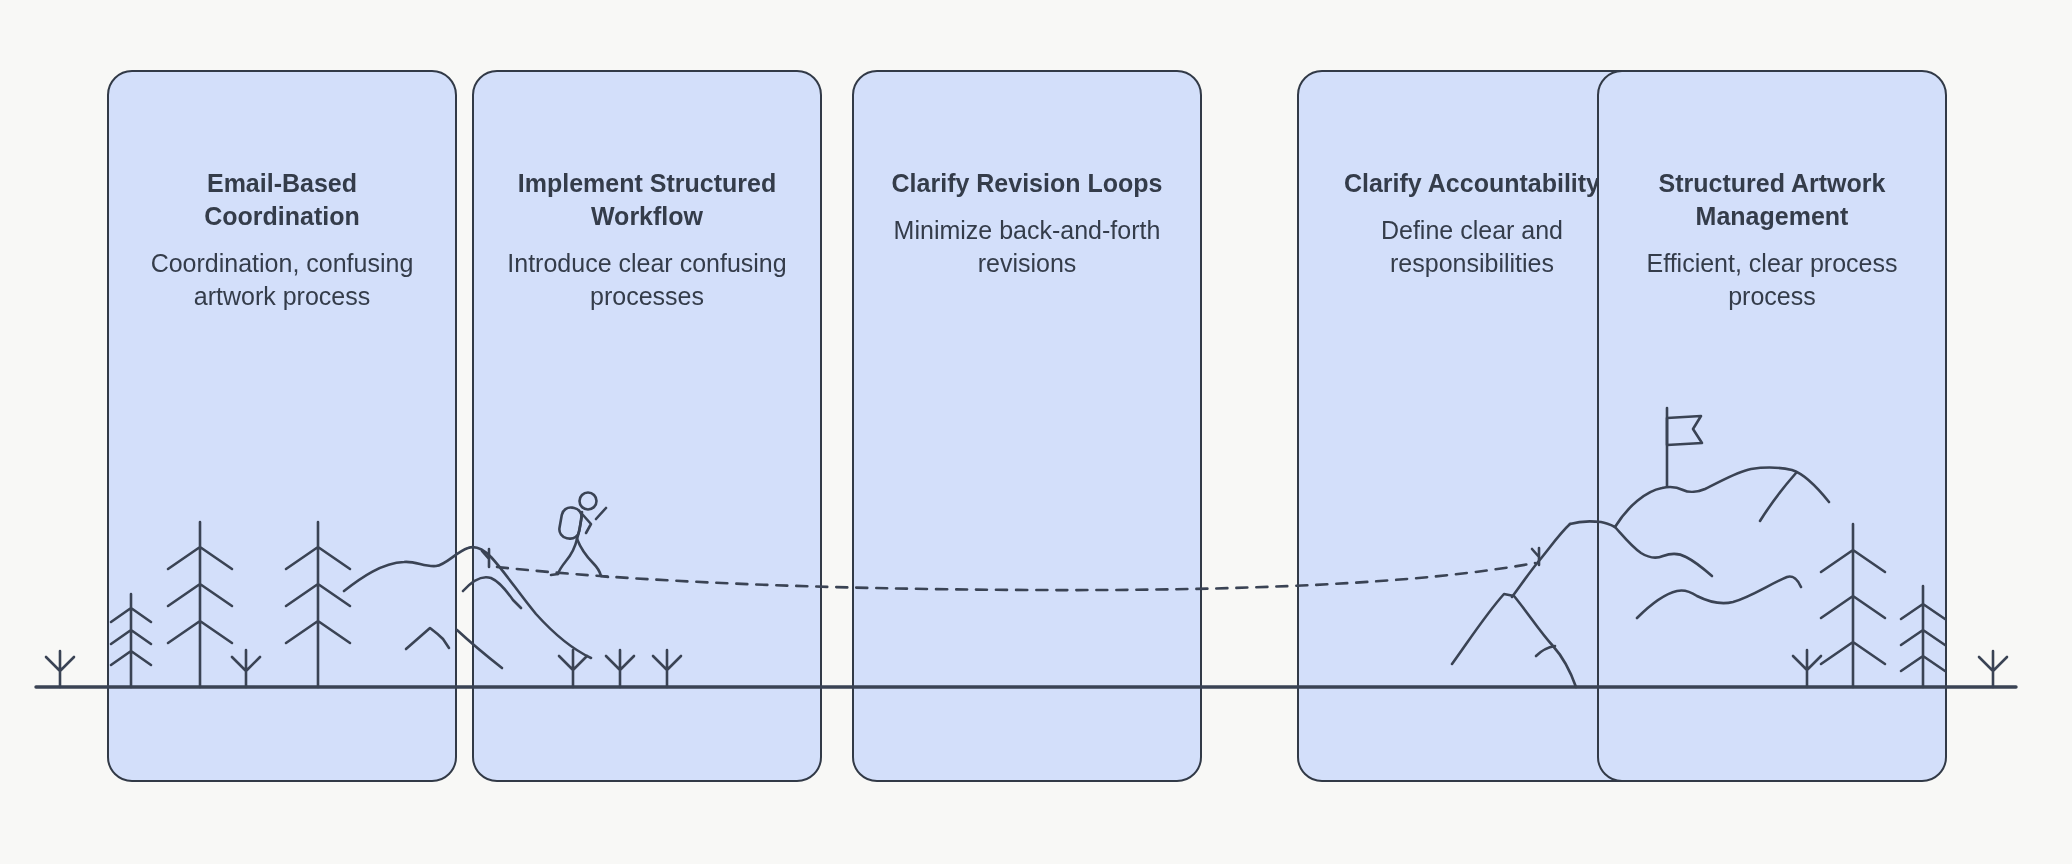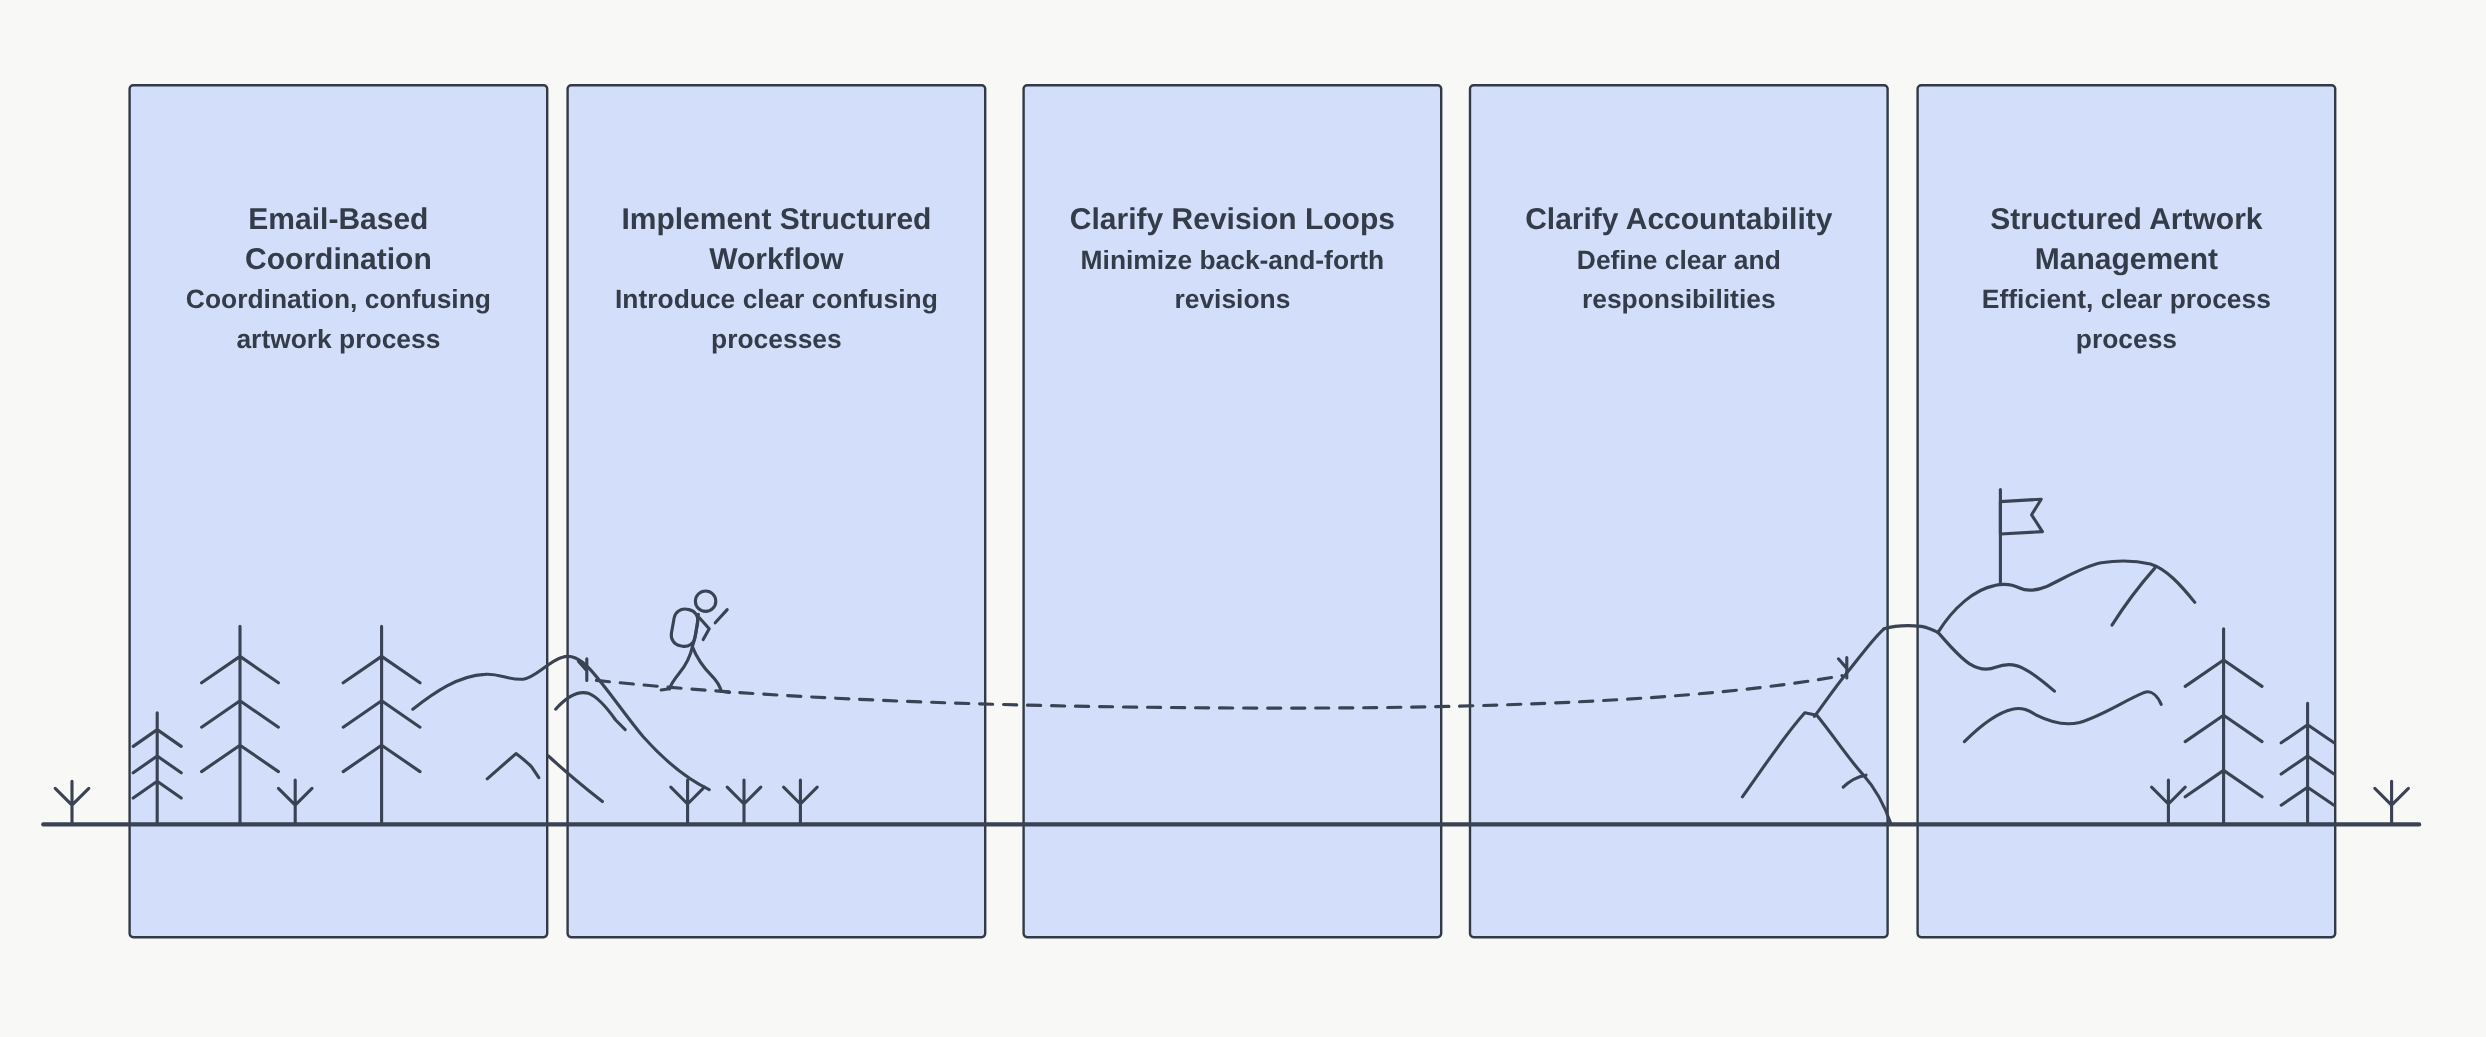--- a/index.html
+++ b/index.html
@@ -16,34 +16,34 @@
     overflow: hidden;
   }
   .stage-card {
     position: absolute;
     top: 70px;
     width: 350px;
     height: 712px;
     box-sizing: border-box;
     background: #d3dffa;
     border: 2px solid #323a47;
-    border-radius: 4px;
+    border-radius: 25px;
     padding: 95px 28px 0 28px;
     text-align: center;
     color: #343c4a;
   }
   .card-title {
     font-size: 25px;
     line-height: 33px;
     font-weight: bold;
   }
   .card-desc {
-    font-size: 22px;
+    margin-top: 14px;
+    font-size: 25px;
     line-height: 33px;
-    font-weight: bold;
   }
   .illustration {
     position: absolute;
     left: 0;
     top: 0;
     pointer-events: none;
   }
 </style>
 </head>
 <body>
@@ -58,21 +58,21 @@
   <div class="stage-card" style="left:472px">
     <div class="card-title">Implement Structured Workflow</div>
     <div class="card-desc">Introduce clear confusing processes</div>
   </div>
 
   <div class="stage-card" style="left:852px">
     <div class="card-title">Clarify Revision Loops</div>
     <div class="card-desc">Minimize back-and-forth revisions</div>
   </div>
 
-  <div class="stage-card" style="left:1224px">
+  <div class="stage-card" style="left:1297px">
     <div class="card-title">Clarify Accountability</div>
     <div class="card-desc">Define clear and responsibilities</div>
   </div>
 
   <div class="stage-card" style="left:1597px">
     <div class="card-title">Structured Artwork Management</div>
     <div class="card-desc">Efficient, clear process process</div>
   </div>
 
   <svg class="illustration" width="2072" height="864" viewBox="0 0 2072 864" fill="none" stroke="#3a4354" stroke-width="2.6" stroke-linecap="round" stroke-linejoin="round">

